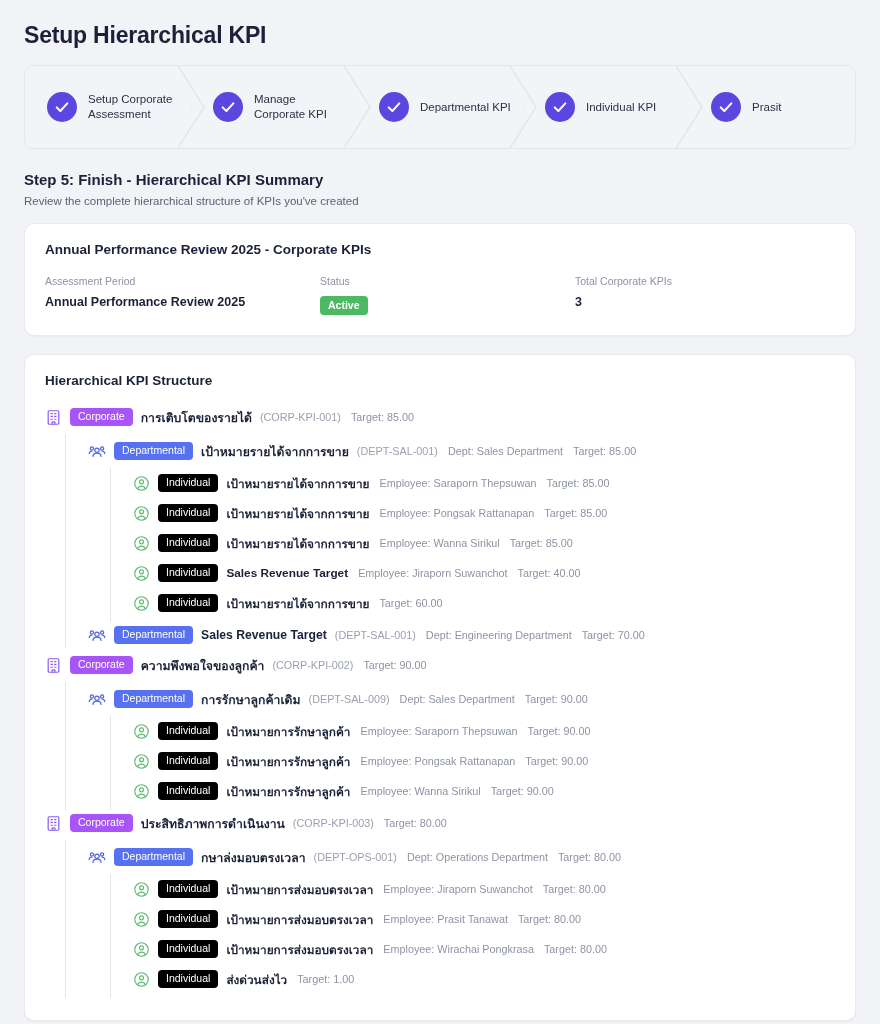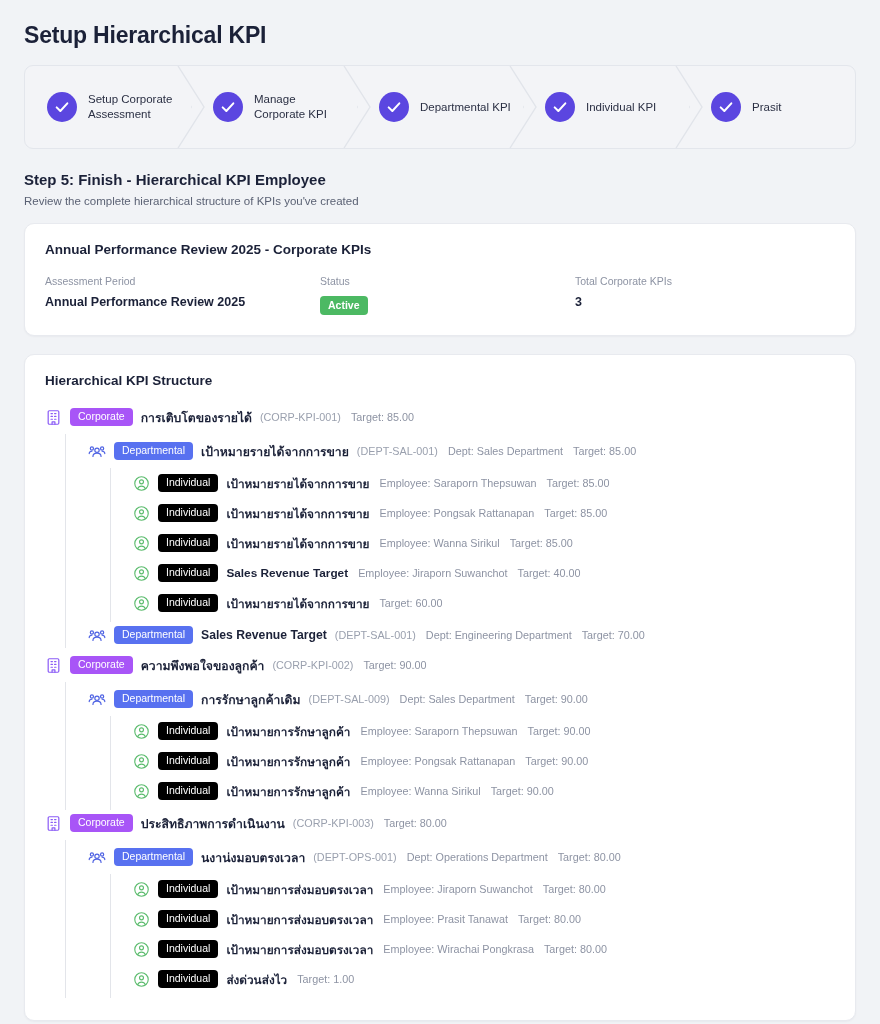--- a/index.html
+++ b/index.html
@@ -248,21 +248,21 @@
       <div class="step">
         <div class="step-circle">
           <svg width="16" height="16" viewBox="0 0 24 24" fill="none" stroke="#ffffff" stroke-width="3" stroke-linecap="round" stroke-linejoin="round">
             <polyline points="4,12.5 9.5,18 20,6.5"></polyline>
           </svg>
         </div>
         <div class="step-label">Prasit</div>
       </div>
     </div>
 
-  <div class="section-heading">Step 5: Finish - Hierarchical KPI Employee</div>
+  <div class="section-heading">Step 5: Finish - Hierarchical KPI Summary</div>
   <div class="section-sub">Review the complete hierarchical structure of KPIs you've created</div>
 
   <div class="card summary-card">
     <div class="summary-title">Annual Performance Review 2025 - Corporate KPIs</div>
     <div class="summary-grid">
       <div>
         <div class="sum-label">Assessment Period</div>
         <div class="sum-value">Annual Performance Review 2025</div>
       </div>
       <div>
@@ -506,21 +506,21 @@
                 <svg width="18" height="18" viewBox="0 0 24 24" fill="none" stroke="#4f63e3" stroke-width="1.6" stroke-linecap="round" stroke-linejoin="round">
                   <circle cx="12" cy="11" r="2.9"></circle>
                   <path d="M6.6 19.2c0-2.7 2.4-4.4 5.4-4.4s5.4 1.7 5.4 4.4"></path>
                   <circle cx="5.2" cy="8.6" r="2.1"></circle>
                   <path d="M1.6 15.4c0-2 1.6-3.1 3.6-3.1"></path>
                   <circle cx="18.8" cy="8.6" r="2.1"></circle>
                   <path d="M22.4 15.4c0-2-1.6-3.1-3.6-3.1"></path>
                 </svg>
               </span>
               <span class="pill departmental">Departmental</span>
-              <span class="kpi-name">นงาน่งมอบตรงเวลา</span>
+              <span class="kpi-name">กษาล่งมอบตรงเวลา</span>
               <span class="meta code">(DEPT-OPS-001)</span>
               <span class="meta gap-l">Dept: Operations Department</span>
               <span class="meta gap-l">Target: 80.00</span>
             </div>
             <div class="indiv-wrap">
               <div class="row individual">
                 <span class="ico">
                   <svg width="17" height="17" viewBox="0 0 24 24" fill="none" stroke="#5cbc6e" stroke-width="1.6" stroke-linecap="round" stroke-linejoin="round">
                     <circle cx="12" cy="12" r="9.5"></circle>
                     <circle cx="12" cy="9.7" r="2.8"></circle>

